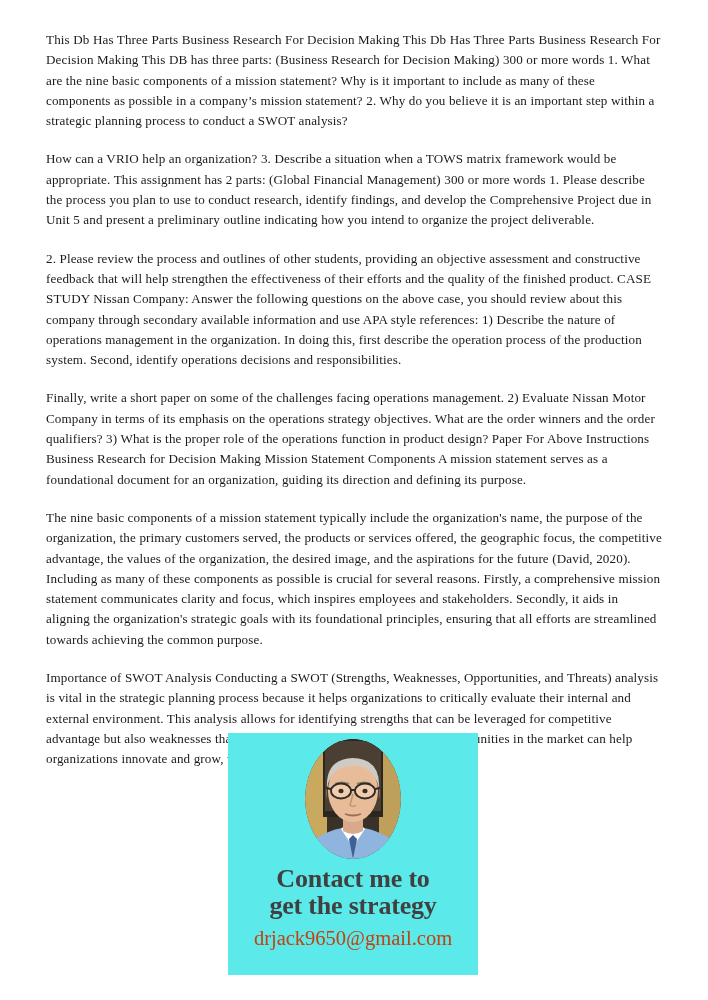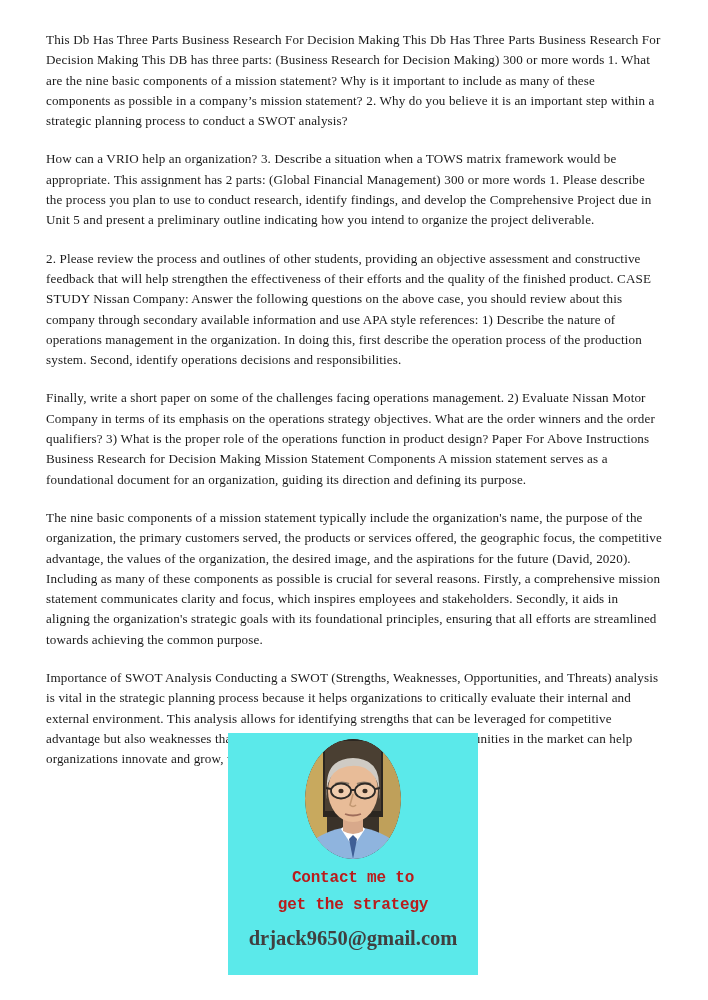--- a/index.html
+++ b/index.html
@@ -57,36 +57,36 @@
     height: 120px;
     margin-top: 6px;
     border-radius: 50% / 50%;
     overflow: hidden;
     position: relative;
     flex: none;
   }
   #avatar svg { display: block; }
 
   .contact-line {
-    font-family: Liberation Mono, monospace;
+    font-family: Liberation Serif, serif;
     font-weight: bold;
-    font-size: 16px;
+    font-size: 26px;
     line-height: 27px;
-    color: #b91c1c;
+    color: #404040;
     text-align: center;
     letter-spacing: -0.2px;
     white-space: nowrap;
   }
   #contact-line-1 { margin-top: 6px; }
   #contact-email {
     font-family: "Liberation Serif", "DejaVu Serif", serif;
-    font-weight: bold;
+    font-weight: normal;
     font-size: 20.5px;
     line-height: 26px;
-    color: #404040;
+    color: #c2410c;
     text-align: center;
     margin-top: 6px;
     white-space: nowrap;
   }
 </style>
 </head>
 <body>
 
 <div id="doc">
   <p class="para">This Db Has Three Parts Business Research For Decision Making This Db Has Three Parts Business Research For Decision Making This DB has three parts: (Business Research for Decision Making) 300 or more words 1. What are the nine basic components of a mission statement? Why is it important to include as many of these components as possible in a company’s mission statement? 2. Why do you believe it is an important step within a strategic planning process to conduct a SWOT analysis?</p>

